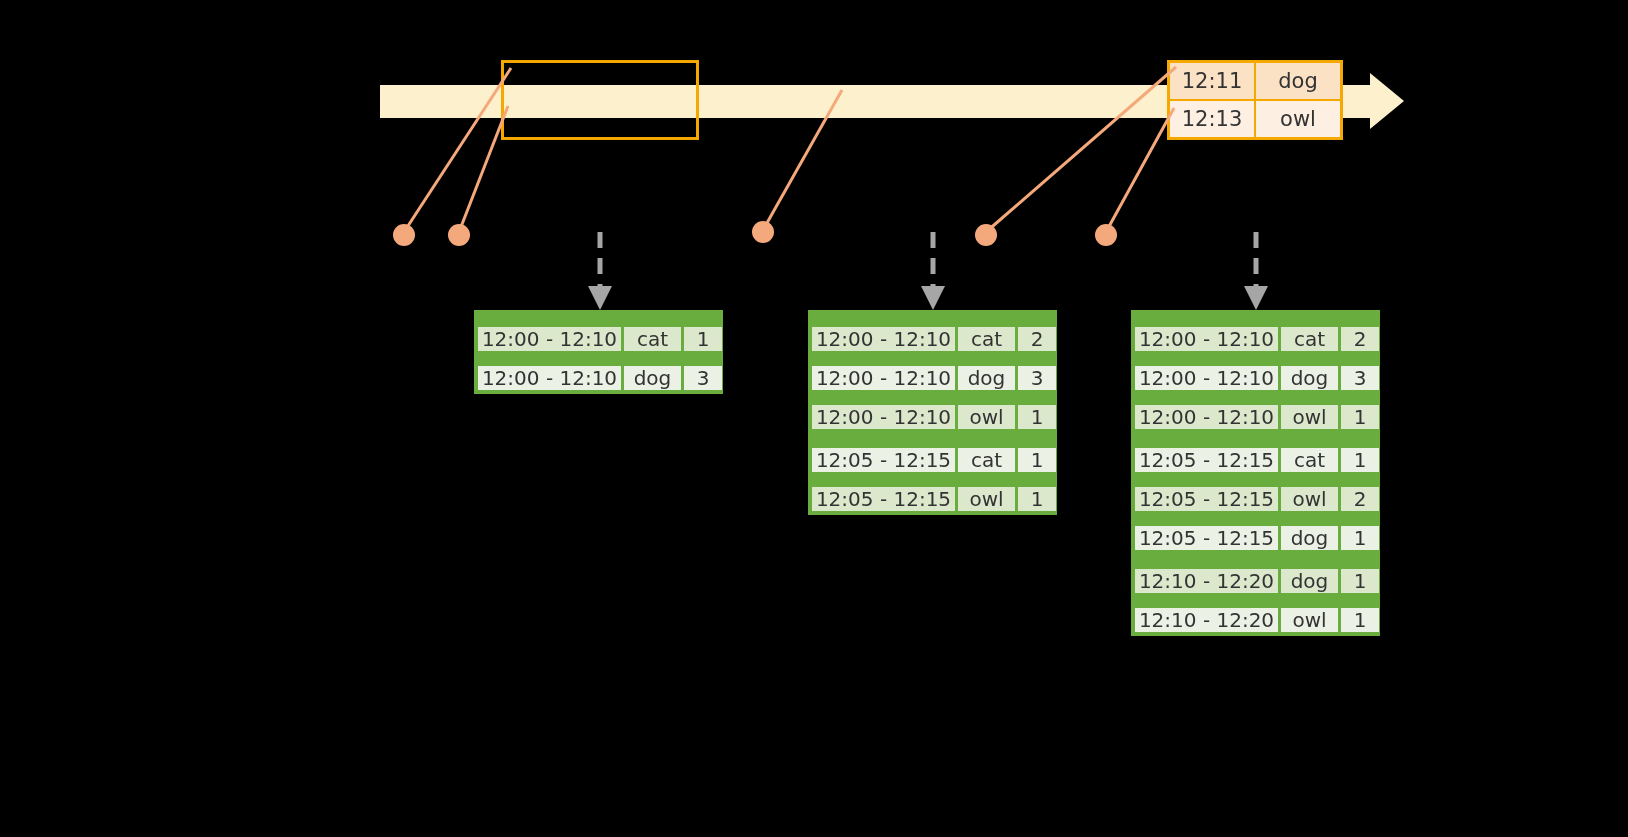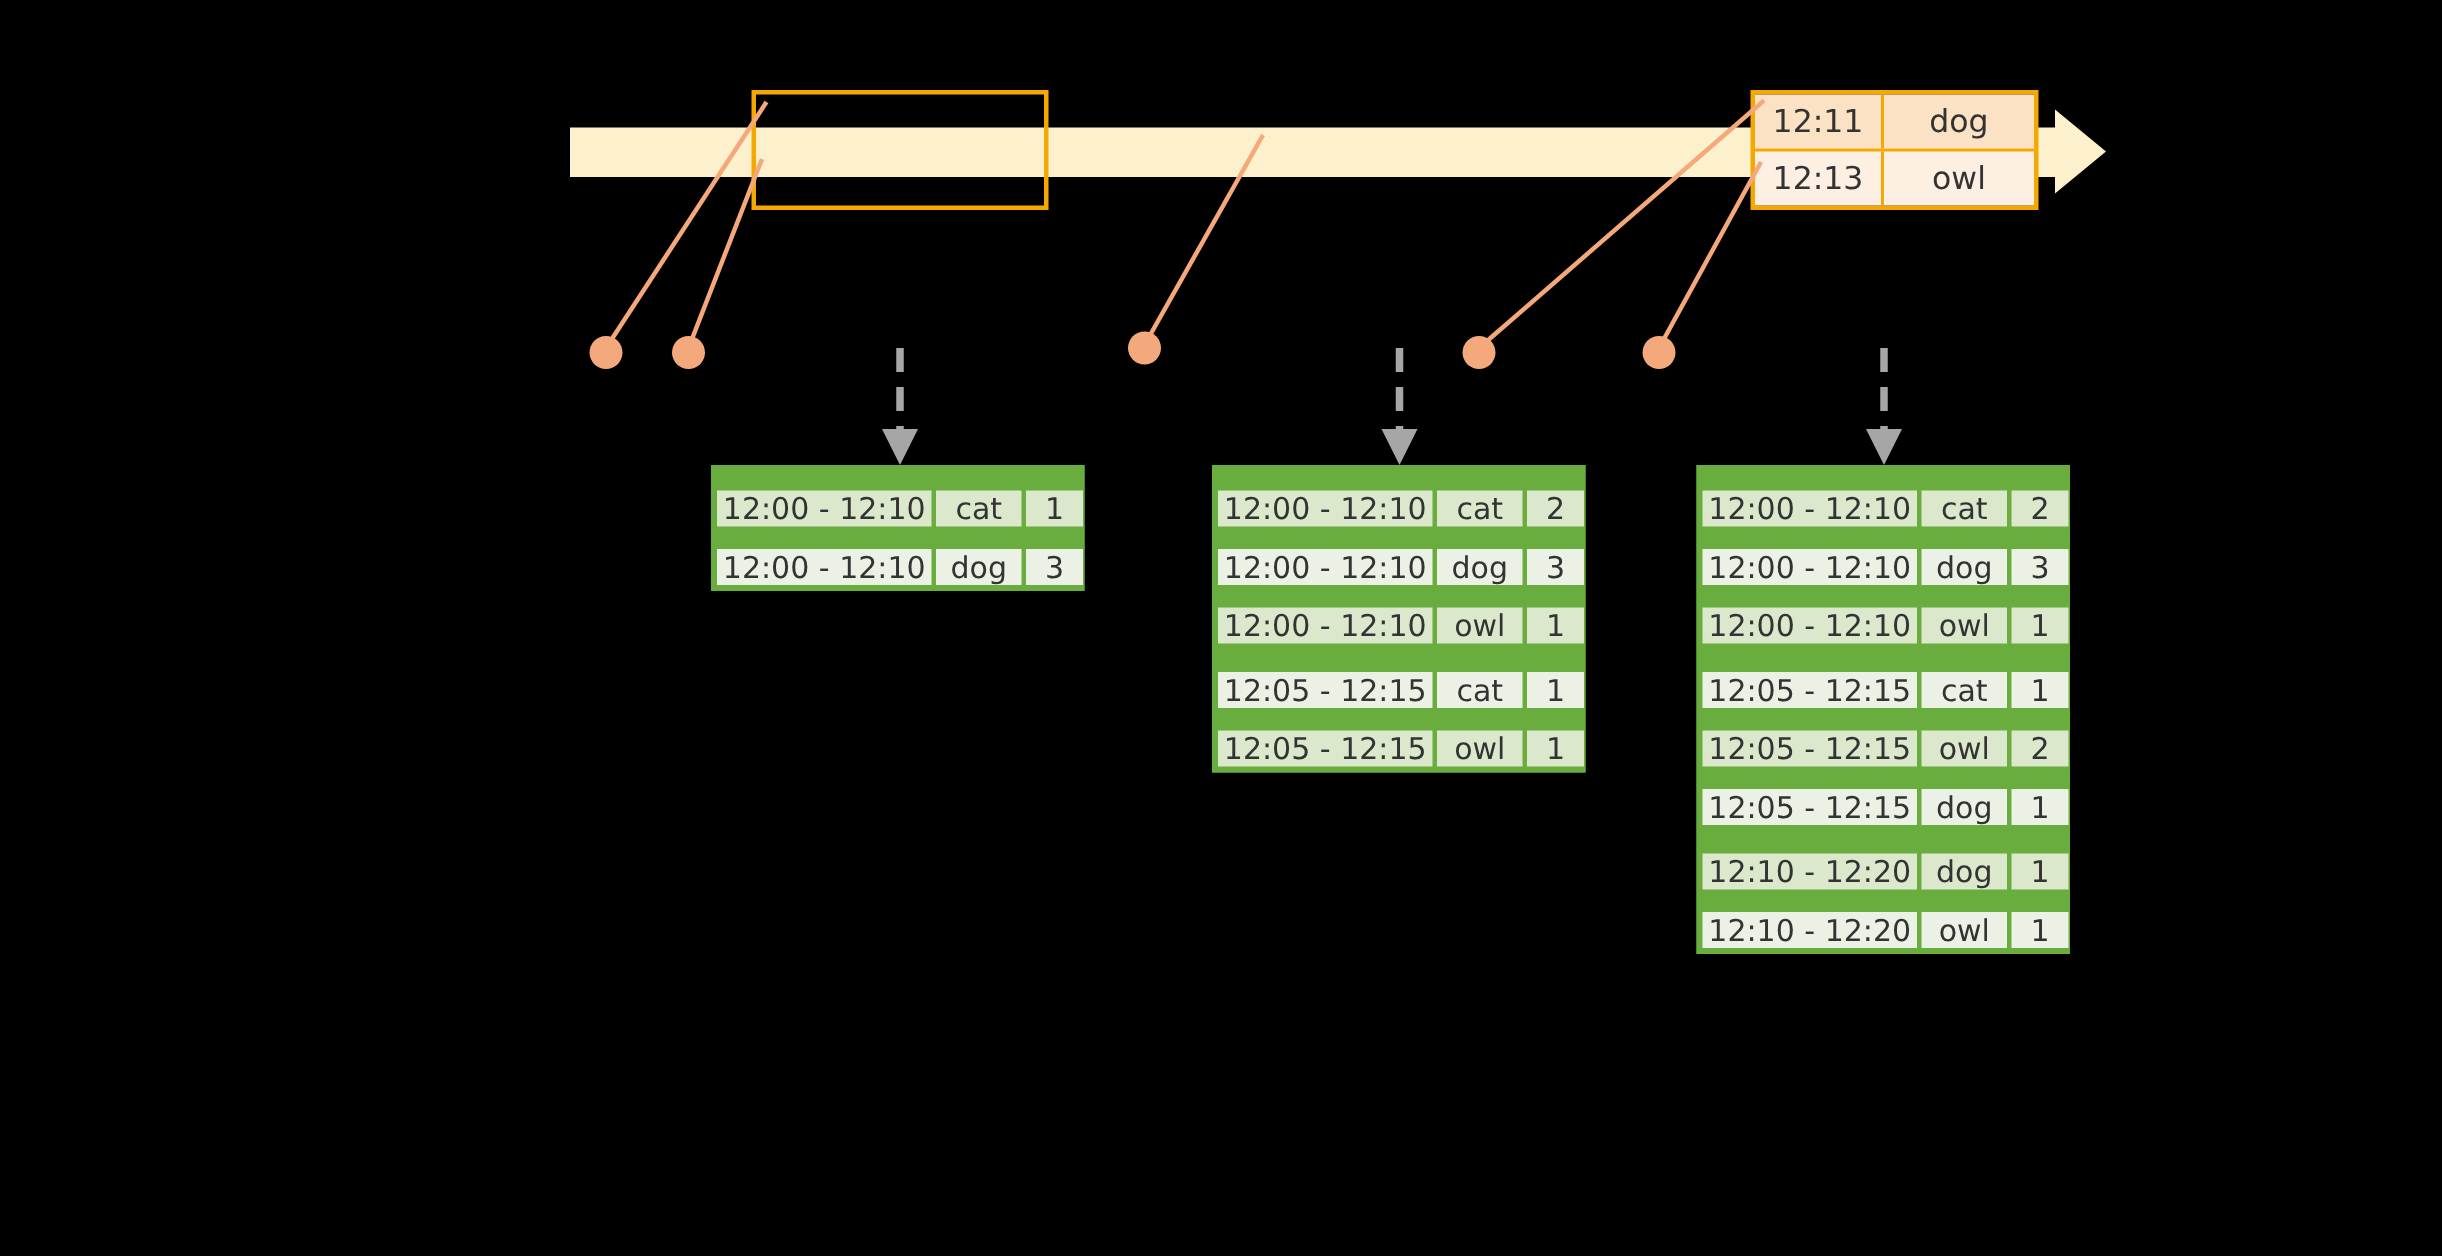--- a/index.html
+++ b/index.html
@@ -119,21 +119,21 @@
 
 <div id="stage">
 
   <div class="timeline-bar" style="left:380px; top:85px; width:995px; height:33px;"></div>
   <div class="timeline-head" style="left:1370px; top:73px;"></div>
 
   <div class="event-box" style="left:501px; top:60px; width:198px; height:80px;">
   </div>
 
 
-  <div class="event-box" style="left:1167px; top:60px; width:192px; height:80px;">
+  <div class="event-box" style="left:1167px; top:60px; width:176px; height:80px;">
     <div class="event-row shade-a">
       <div class="event-time">12:11</div>
       <div class="event-words">dog</div>
     </div>
     <div class="event-row shade-b">
       <div class="event-time">12:13</div>
       <div class="event-words">owl</div>
     </div>
   </div>
 

